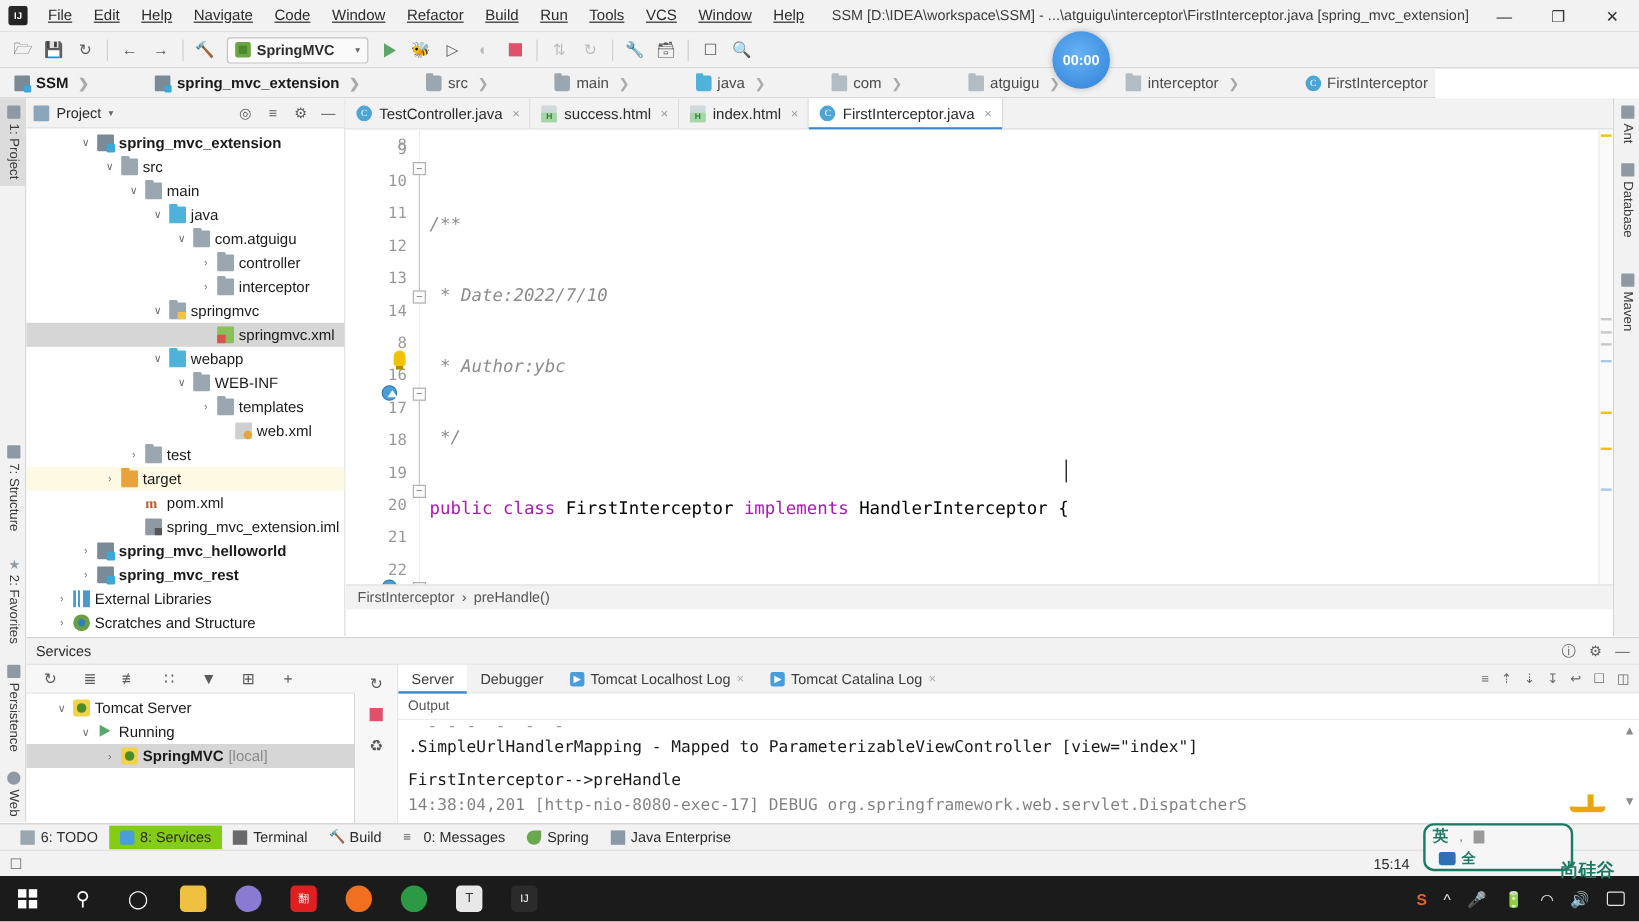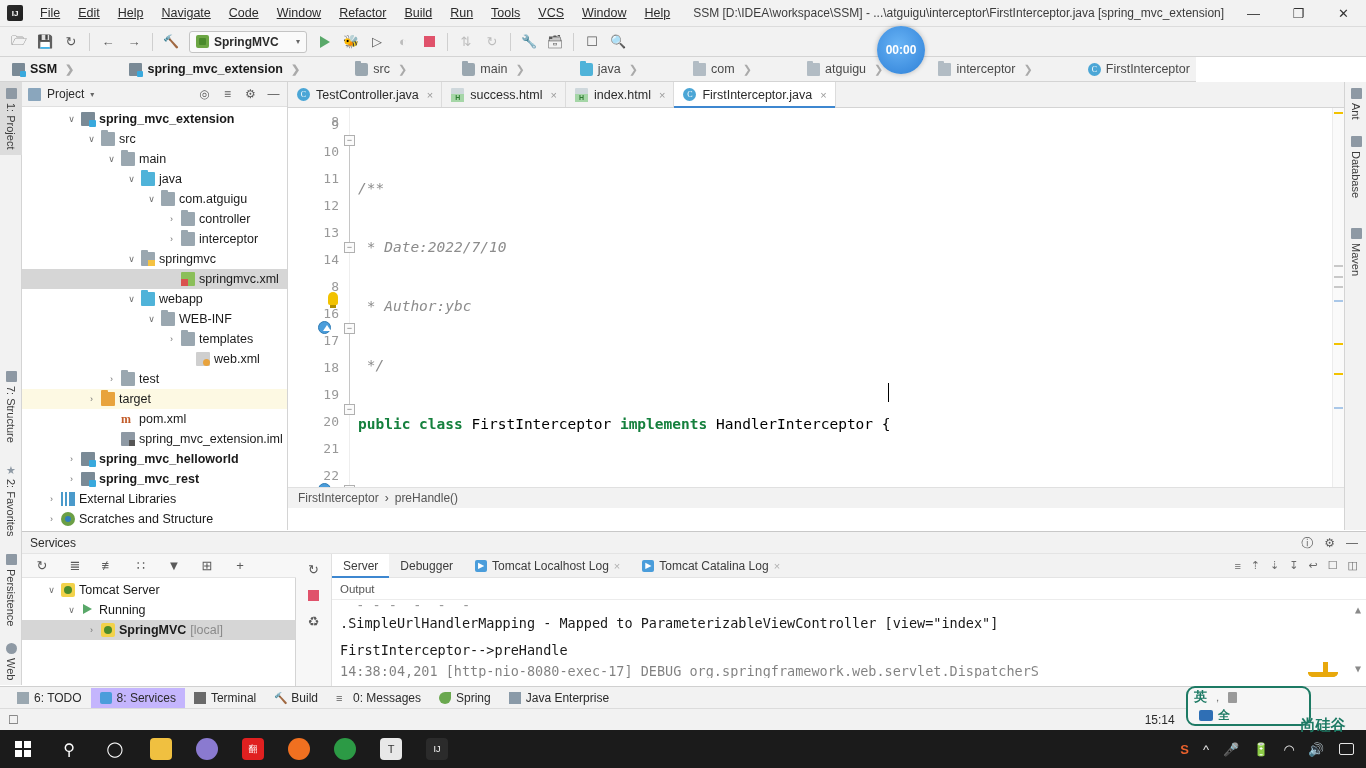--- a/index.html
+++ b/index.html
@@ -236,21 +236,21 @@
   }
   .foldline {
     position: absolute; left: 61px; width: 1px; background: #c6c6c6;
   }
   .code {
     position: absolute; left: 62px; top: 0; right: 0; height: 400px;
     font-family: "DejaVu Sans Mono", monospace; font-size: 14.5px;
     white-space: pre; overflow: hidden;
   }
   .cl { height: 27px; line-height: 27px; padding-left: 8px; }
-  .kw { color: #15803d; font-weight: bold; }
+  .kw { color: #a21caf; font-weight: normal; }
   .cm { color: #8c8c8c; font-style: italic; }
   .pl { color: #000000; }
   .bulb {
     position:absolute; width:10px;height:13px; background:#f2c200;
     border-radius:5px 5px 2px 2px;
   }
   .bulb::after{content:"";position:absolute;left:2px;bottom:-3px;width:6px;height:3px;background:#b08e00;}
   .ovr-badge {
     position:absolute;width:13px;height:13px;border-radius:50%;
     background:#4a9ddb; border:1px solid #2d7bb5;
@@ -330,21 +330,21 @@
   
   .bottom-tabs {
     position: absolute; left: 0; top: 686px; width: 1366px; height: 22px;
     background: #f2f2f2; border-top: 1px solid #d0d0d0;
     display: flex; align-items: center; padding-left: 8px;
   }
   .btab {
     display:flex; align-items:center; gap:5px; padding: 2px 9px;
     font-size:12px; color:#2b2b2b; height:20px; white-space:nowrap;
   }
-  .btab.sel { background:#c4b5fd; }
+  .btab.sel { background:#84cc16; }
   .btab .bic { width:12px;height:12px; flex:0 0 auto; }
 
   
   .statusbar {
     position: absolute; left: 0; top: 708px; width: 1366px; height: 22px;
     background: #f2f2f2; border-top:1px solid #dcdcdc;
     display:flex; align-items:center; padding-left:8px;
     font-size:12px; color:#2b2b2b;
   }
   .sb-right{ position:absolute; right:6px; top:0; height:22px;

